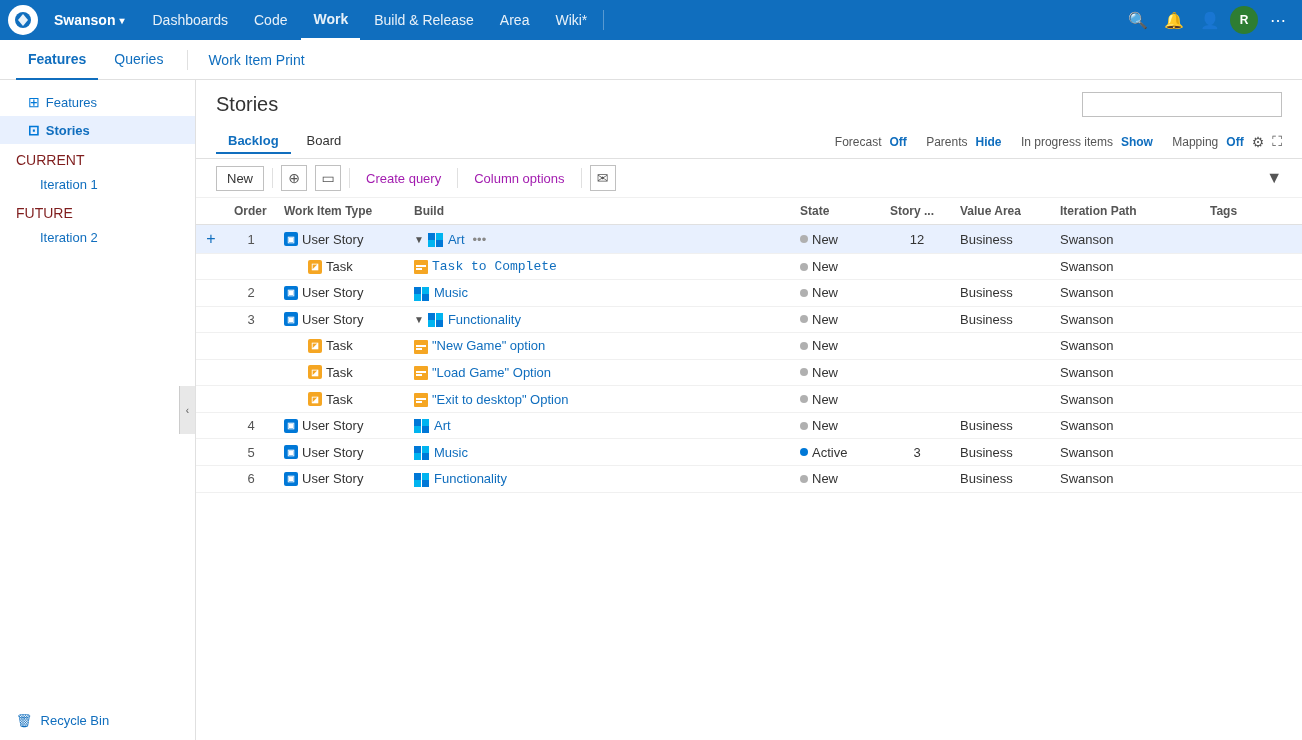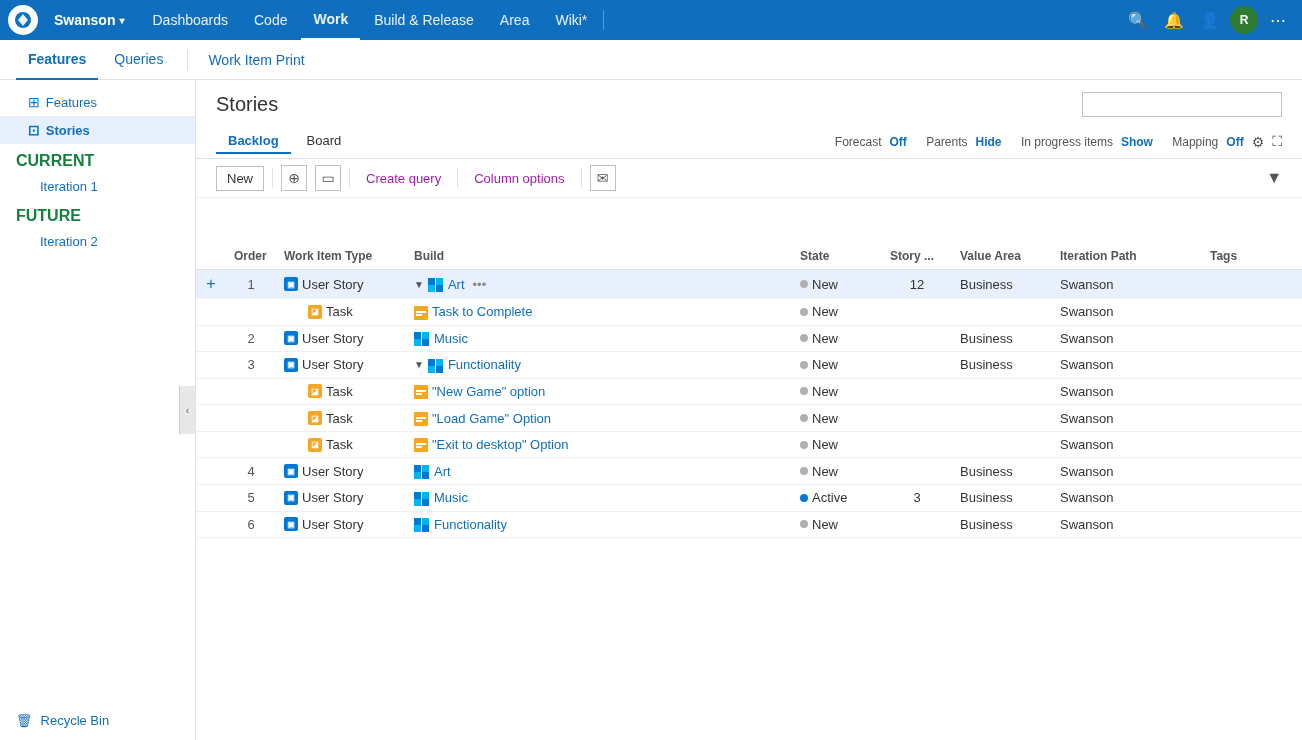--- a/index.html
+++ b/index.html
@@ -28,21 +28,21 @@
     .sub-nav-item { padding: 0 12px; height: 40px; display: flex; align-items: center; cursor: pointer; font-size: 14px; color: #106ebe; border-bottom: 2px solid transparent; margin-right: 4px; }
     .sub-nav-item.active { border-bottom: 2px solid #106ebe; color: #106ebe; font-weight: 600; }
     .sub-nav-separator { width: 1px; height: 20px; background: #e0e0e0; margin: 0 8px; }
     .sub-nav-print { padding: 0 12px; height: 40px; display: flex; align-items: center; cursor: pointer; font-size: 14px; color: #106ebe; }
 
     
     .main { display: flex; height: calc(740px - 80px); }
 
     
     .sidebar { width: 196px; border-right: 1px solid #e0e0e0; background: #fff; display: flex; flex-direction: column; overflow-y: auto; padding-top: 8px; flex-shrink: 0; }
-    .sidebar-section-label { padding: 8px 16px 4px; font-size: 16px; font-weight: 700; color: #15803d; text-transform: uppercase; }
+    .sidebar-section-label { padding: 8px 16px 4px; font-size: 14px; font-weight: 400; color: #7f1d1d; text-transform: uppercase; }
     .sidebar-item { padding: 6px 16px 6px 28px; cursor: pointer; color: #106ebe; font-size: 13px; display: flex; align-items: center; gap: 6px; }
     .sidebar-item.active { background: #e8f0fe; font-weight: 600; color: #106ebe; }
     .sidebar-sub-item { padding: 5px 16px 5px 40px; cursor: pointer; color: #106ebe; font-size: 13px; }
     .sidebar-footer { margin-top: auto; padding: 12px 16px; display: flex; align-items: center; gap: 8px; color: #106ebe; cursor: pointer; font-size: 13px; }
 
     
     .content { flex: 1; overflow-y: auto; padding: 0; }
     .content-header { padding: 12px 20px 8px; display: flex; align-items: center; justify-content: space-between; }
     .content-title { font-size: 20px; font-weight: 300; color: #333; }
     .content-toolbar { display: flex; align-items: center; gap: 4px; padding: 4px 20px; border-bottom: 1px solid #e0e0e0; }
@@ -54,21 +54,21 @@
 
     
     .action-bar { display: flex; align-items: center; padding: 6px 20px; gap: 8px; border-bottom: 1px solid #f0f0f0; }
     .btn-new { padding: 4px 10px; font-size: 13px; background: #fff; border: 1px solid #c0c0c0; cursor: pointer; color: #333; }
     .btn-icon { width: 26px; height: 26px; display: flex; align-items: center; justify-content: center; cursor: pointer; border: 1px solid #c0c0c0; background: #fff; font-size: 14px; color: #555; }
     .action-separator { width: 1px; height: 20px; background: #e0e0e0; }
     .btn-link { padding: 4px 8px; font-size: 13px; color: #a21caf; cursor: pointer; background: none; border: none; }
     .filter-icon { margin-left: auto; cursor: pointer; color: #555; font-size: 16px; }
 
     
-    .backlog-table { width: 100%; border-collapse: collapse; margin-top: 45px; }
+    .backlog-table { width: 100%; border-collapse: collapse; }
     .backlog-table th { padding: 6px 8px; text-align: left; font-size: 12px; font-weight: 600; color: #555; border-bottom: 1px solid #e0e0e0; background: #fff; white-space: nowrap; cursor: pointer; }
     .backlog-table td { padding: 5px 8px; border-bottom: 1px solid #f0f0f0; font-size: 13px; vertical-align: middle; }
     .backlog-table tr.selected td { background: #e8f0fe; }
     .work-item-type { display: flex; align-items: center; gap: 4px; }
     .item-type-icon { width: 16px; height: 16px; display: inline-flex; align-items: center; justify-content: center; border-radius: 2px; font-size: 9px; font-weight: 700; flex-shrink: 0; }
     .state-badge { display: flex; align-items: center; gap: 4px; }
     .state-dot { width: 8px; height: 8px; border-radius: 50%; flex-shrink: 0; }
     .search-box-header { border: 1px solid #c0c0c0; padding: 4px 8px; width: 200px; font-size: 13px; }
     .gear-icon-header { cursor: pointer; color: #555; font-size: 14px; }
     .fullscreen-icon { cursor: pointer; color: #555; font-size: 14px; }
@@ -234,21 +234,21 @@
             <tr>
               <td style="text-align: center;"></td>
               <td style="text-align: center; color: rgb(85, 85, 85);"></td>
               <td>
                 <div class="work-item-type" style="padding-left:24px;">
     <span class="item-type-icon" style="background:#f5a623;color:#fff;width:14px;height:14px;border-radius:2px;display:inline-flex;align-items:center;justify-content:center;font-size:8px;">◪</span>
     <span style="color:#333;">Task</span>
   </div>
               </td>
               <td>
-                <div style="display:flex;align-items:center;">
+                <div style="display:flex;align-items:center;font-family:Liberation Mono, monospace;">
                   <span style="margin-right:4px;">
       <svg width="14" height="14" viewBox="0 0 14 14" style="vertical-align:middle;">
         <rect x="0" y="0" width="14" height="14" fill="#f5a623" rx="1"></rect>
         <rect x="2" y="5" width="10" height="2" fill="#fff"></rect>
         <rect x="2" y="8" width="6" height="2" fill="#fff"></rect>
       </svg>
     </span>
                   <span style="color:#106ebe;cursor:pointer;">Task to Complete</span>
                 </div>
               </td>

